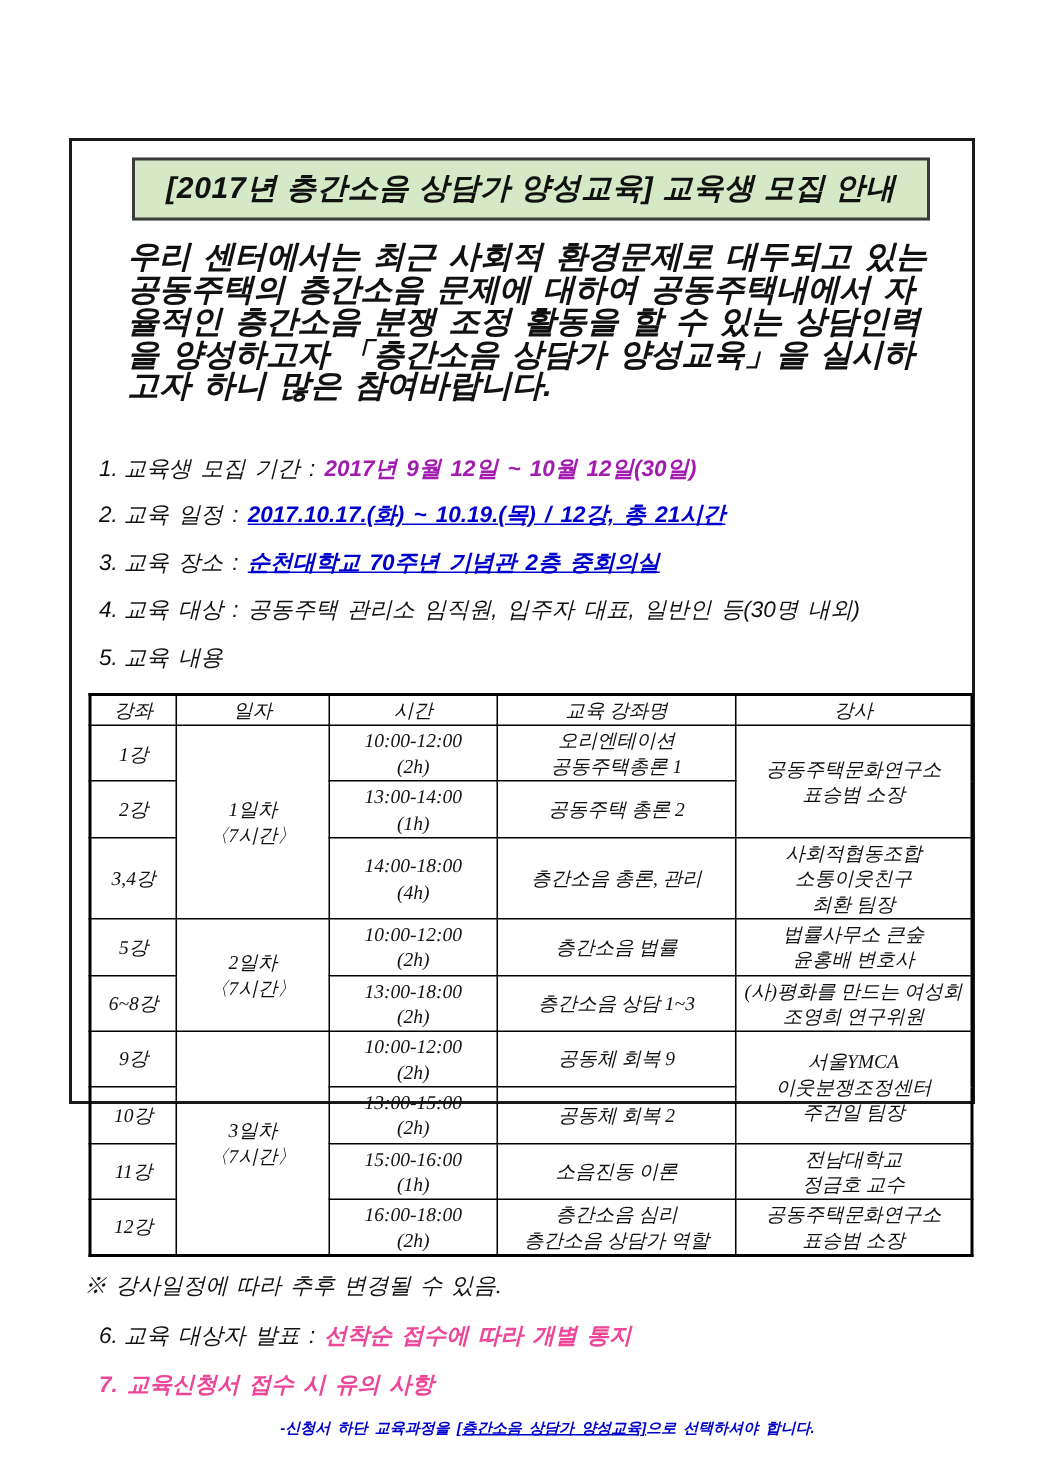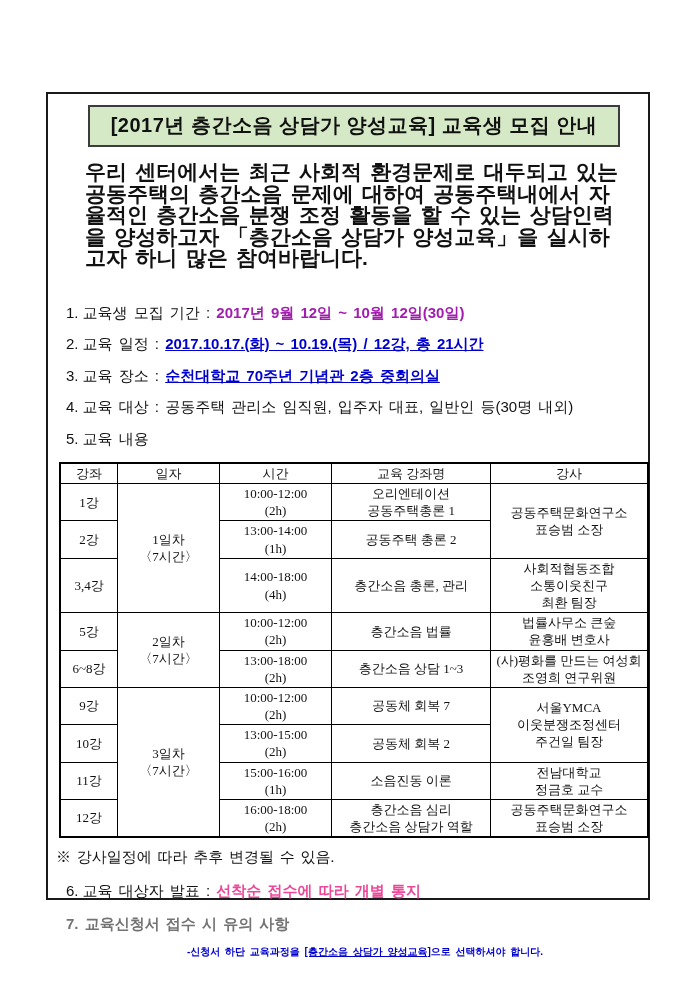--- a/index.html
+++ b/index.html
@@ -1,22 +1,22 @@
 <!DOCTYPE html>
 <html><head>
 <meta charset="utf-8">
 <style>
   html, body { margin:0; padding:0; }
   body {
     width:700px; height:989px; background:#ffffff; position:relative;
     font-family:"Liberation Sans", sans-serif; color:#111;
   }
   .sheet {
-    position:absolute; left:46px; top:92px; width:604px; height:808px;
-    border:2px solid #1a1a1a; box-sizing:border-box; background:#fff;
+    position:absolute; left:46px; top:92px; width:604px; height:644px;
+    border:2px solid #1a1a1a; box-sizing:border-box; background:#fff;font-style:italic;
   }
   .title-box {
     margin:11px 28px 0 40px;
     border:2px solid #3c3c3c;
     text-align:center; font-weight:bold; font-size:20px;
     padding:5px 0 6px 0; letter-spacing:0.5px;
   }
   .intro {
     margin:14px 20px 0 37px;
     font-weight:bold; font-size:21px; line-height:21.5px;
@@ -129,21 +129,21 @@
           <td>층간소음 상담 1~3</td>
           <td>(사)평화를 만드는 여성회
 조영희 연구위원</td>
         </tr>
         <tr>
           <td>9강</td>
           <td rowspan="4">3일차
 〈7시간〉</td>
           <td>10:00-12:00
 (2h)</td>
-          <td>공동체 회복 7</td>
+          <td>공동체 회복 9</td>
           <td rowspan="2">서울YMCA
 이웃분쟁조정센터
 주건일 팀장</td>
         </tr>
         <tr>
           <td>10강</td>
           <td>13:00-15:00
 (2h)</td>
           <td>공동체 회복 2</td>
         </tr>
@@ -166,20 +166,20 @@
         </tr>
       </tbody>
   </table>
 
   <div class="note">※ 강사일정에 따라 추후 변경될 수 있음.</div>
 
   <div class="f-item">
     <span class="num">6.</span><span>교육 대상자 발표 : </span><span class="v-blue blue" style="color: #ec4899; text-align: right;">선착순 접수에 따라 개별 통지</span>
   </div>
 
-  <div class="f-item f-item7 blue" style="color: #737373;">7. 교육신청서 접수 시 유의 사항</div>
+  <div class="f-item f-item7 blue" style="color: #ec4899;">7. 교육신청서 접수 시 유의 사항</div>
 
   <div class="f-sub blue" style="color: rgb(0, 0, 205);">
     <span>-신청서 하단 교육과정을 </span><span class="v-underline">[층간소음 상담가 양성교육]</span><span>으로 선택하셔야 합니다.</span>
   </div>
 
 
 </div>
 
 </body></html>

